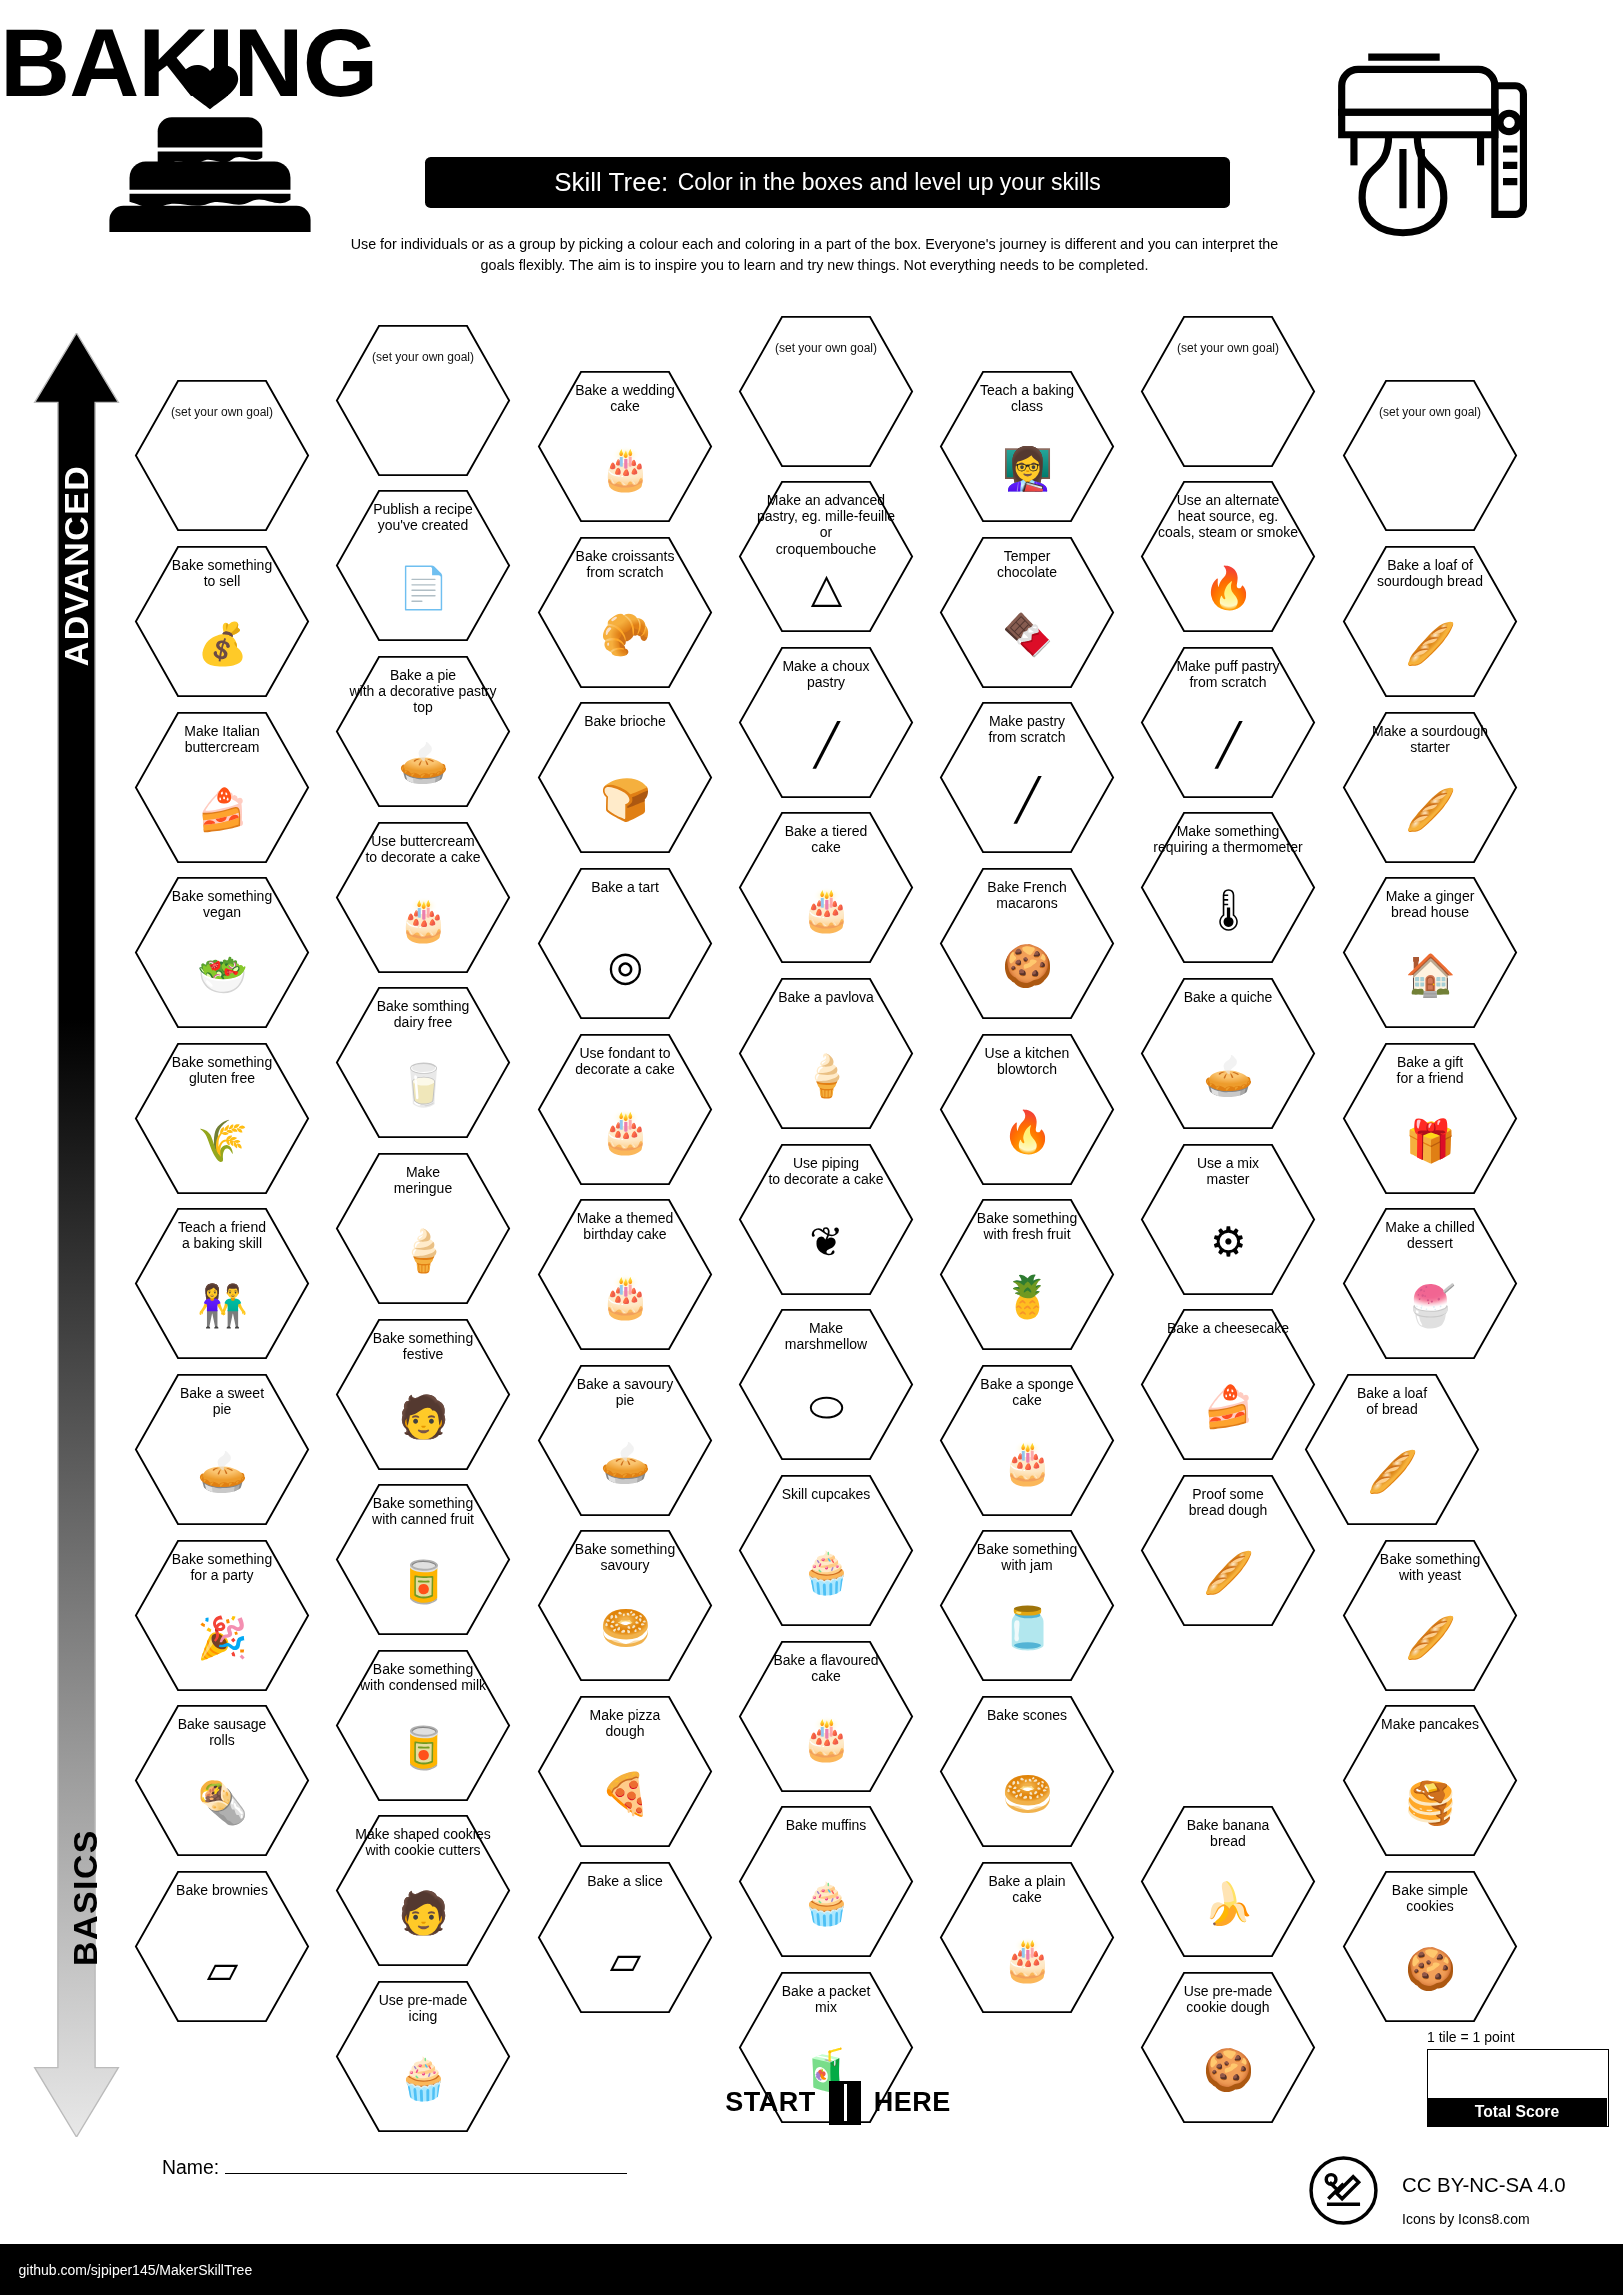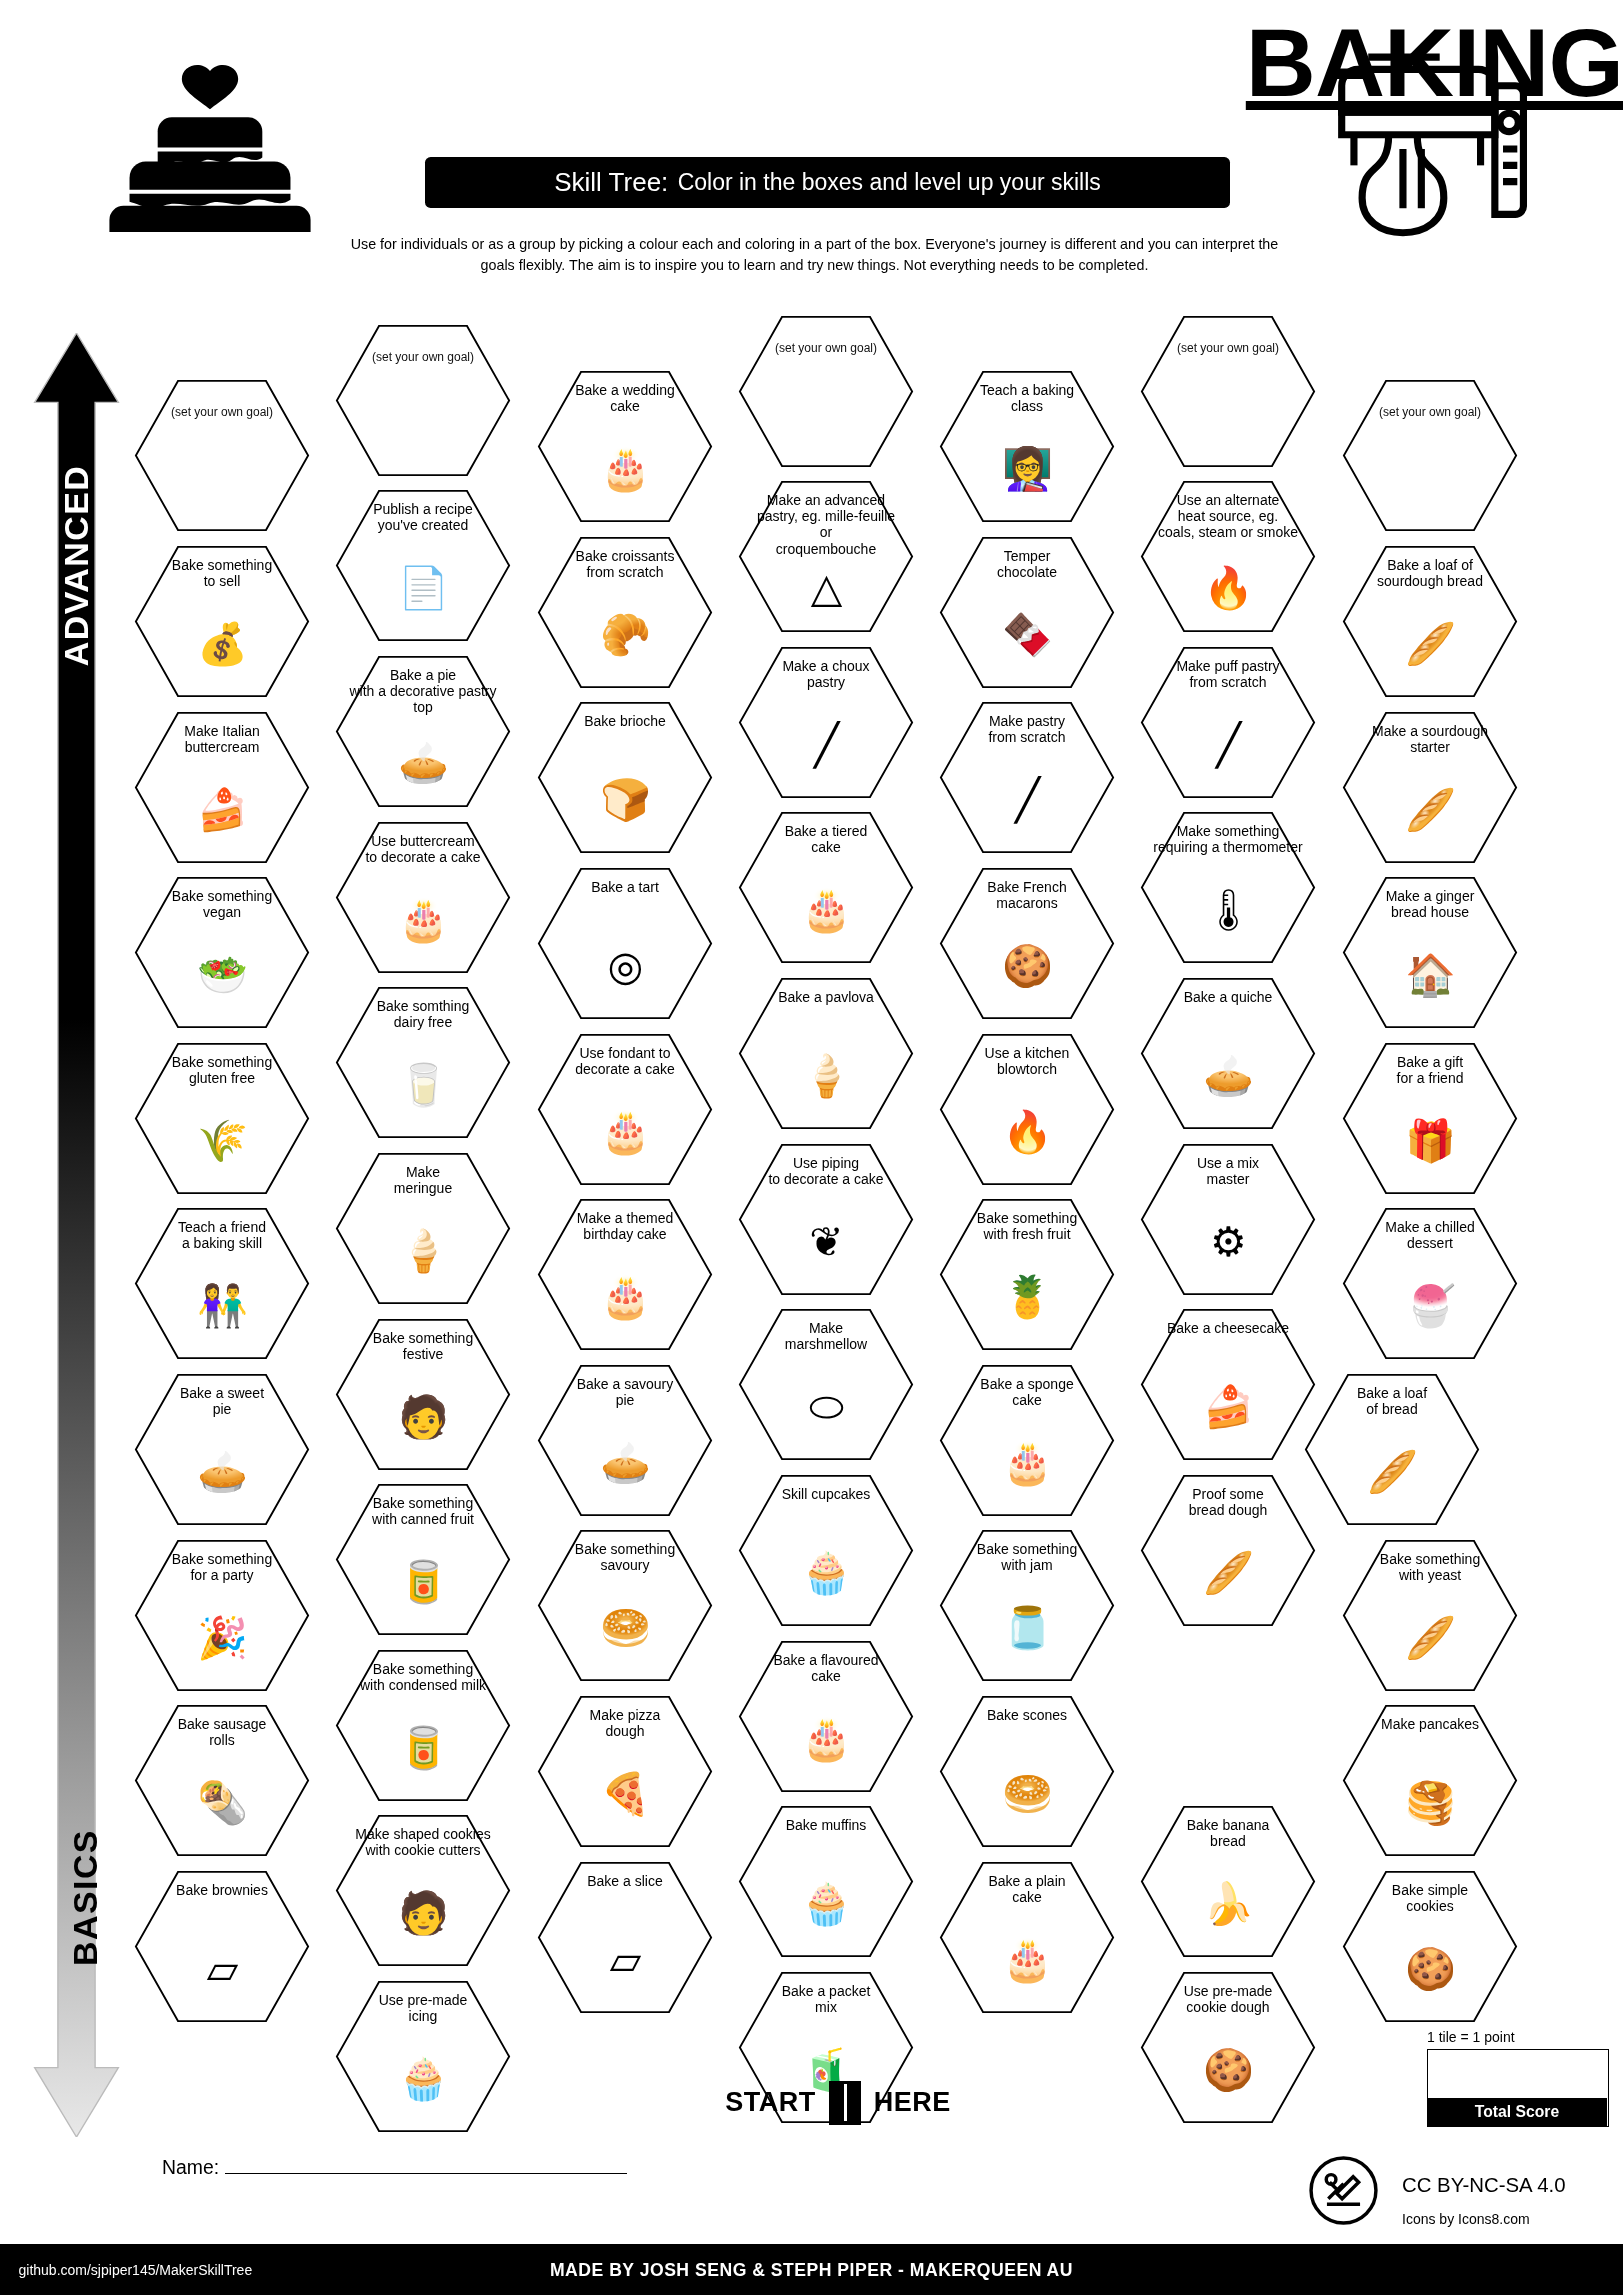--- a/index.html
+++ b/index.html
@@ -1,20 +1,20 @@
 <!DOCTYPE html>
 <html style="font-size:7.4px"><head>
 <meta charset="utf-8">
 <style>
   html,body{margin:0;padding:0;background:#ffffff;}
   body{width:1623px;height:2295px;font-family:"Liberation Sans",sans-serif;color:#000;overflow:hidden;position:relative;}
 
   
   .header{position:absolute;left:0;top:0;width:1623px;height:315px;}
-  .title{position:absolute;left:0;top:14px;width:1623px;text-align:right;font-size:97px;font-weight:bold;letter-spacing:-0.9px;line-height:1;text-decoration:underline;}
+  .title{position:absolute;left:0;top:14px;width:1623px;text-align:left;font-size:97px;font-weight:bold;letter-spacing:-0.9px;line-height:1;}
   .subtitle-bar{position:absolute;left:425px;top:157px;width:805px;height:51px;background:#000;border-radius:5.6px;display:flex;align-items:center;justify-content:center;}
   .subtitle-bar .s1{color:#fff;font-size:26px;font-weight:normal;}
   .subtitle-bar .s2{color:#fff;font-size:23px;font-weight:normal;margin-left:9.3px;}
   .blurb{position:absolute;left:338px;top:234px;width:953px;text-align:center;font-size:14.3px;line-height:1.45;}
 
   .cakeicon{position:absolute;left:106px;top:65px;width:208px;height:171px;}
   .mixericon{position:absolute;left:1323px;top:51px;width:213px;height:194px;}
 
   
   .arrow{position:absolute;left:30px;top:333px;width:93px;height:1804px;}
@@ -631,15 +631,14 @@
   <circle cx="50" cy="50" r="47" fill="none" stroke="#000" stroke-width="5"></circle>
   <path d="M28 62 l22 -22 M30 38 l12 12 M64 30 l8 8 -24 24 -8 -8z" stroke="#000" stroke-width="5" fill="none"></path>
   <circle cx="32" cy="34" r="7" fill="none" stroke="#000" stroke-width="5"></circle>
   <path d="M26 70 h48" stroke="#000" stroke-width="5"></path>
 </svg>
 <div class="cctext">CC BY-NC-SA 4.0</div>
 <div class="iconsby">Icons by Icons8.com</div>
 
 <div class="footer">
   <span class="left">github.com/sjpiper145/MakerSkillTree</span>
-  <span class="center">MADE BY JOSH SENG &amp; STEPH PIPER  -  MAKERQUEEN AU</span>
 </div>
 
 
 </body></html>

